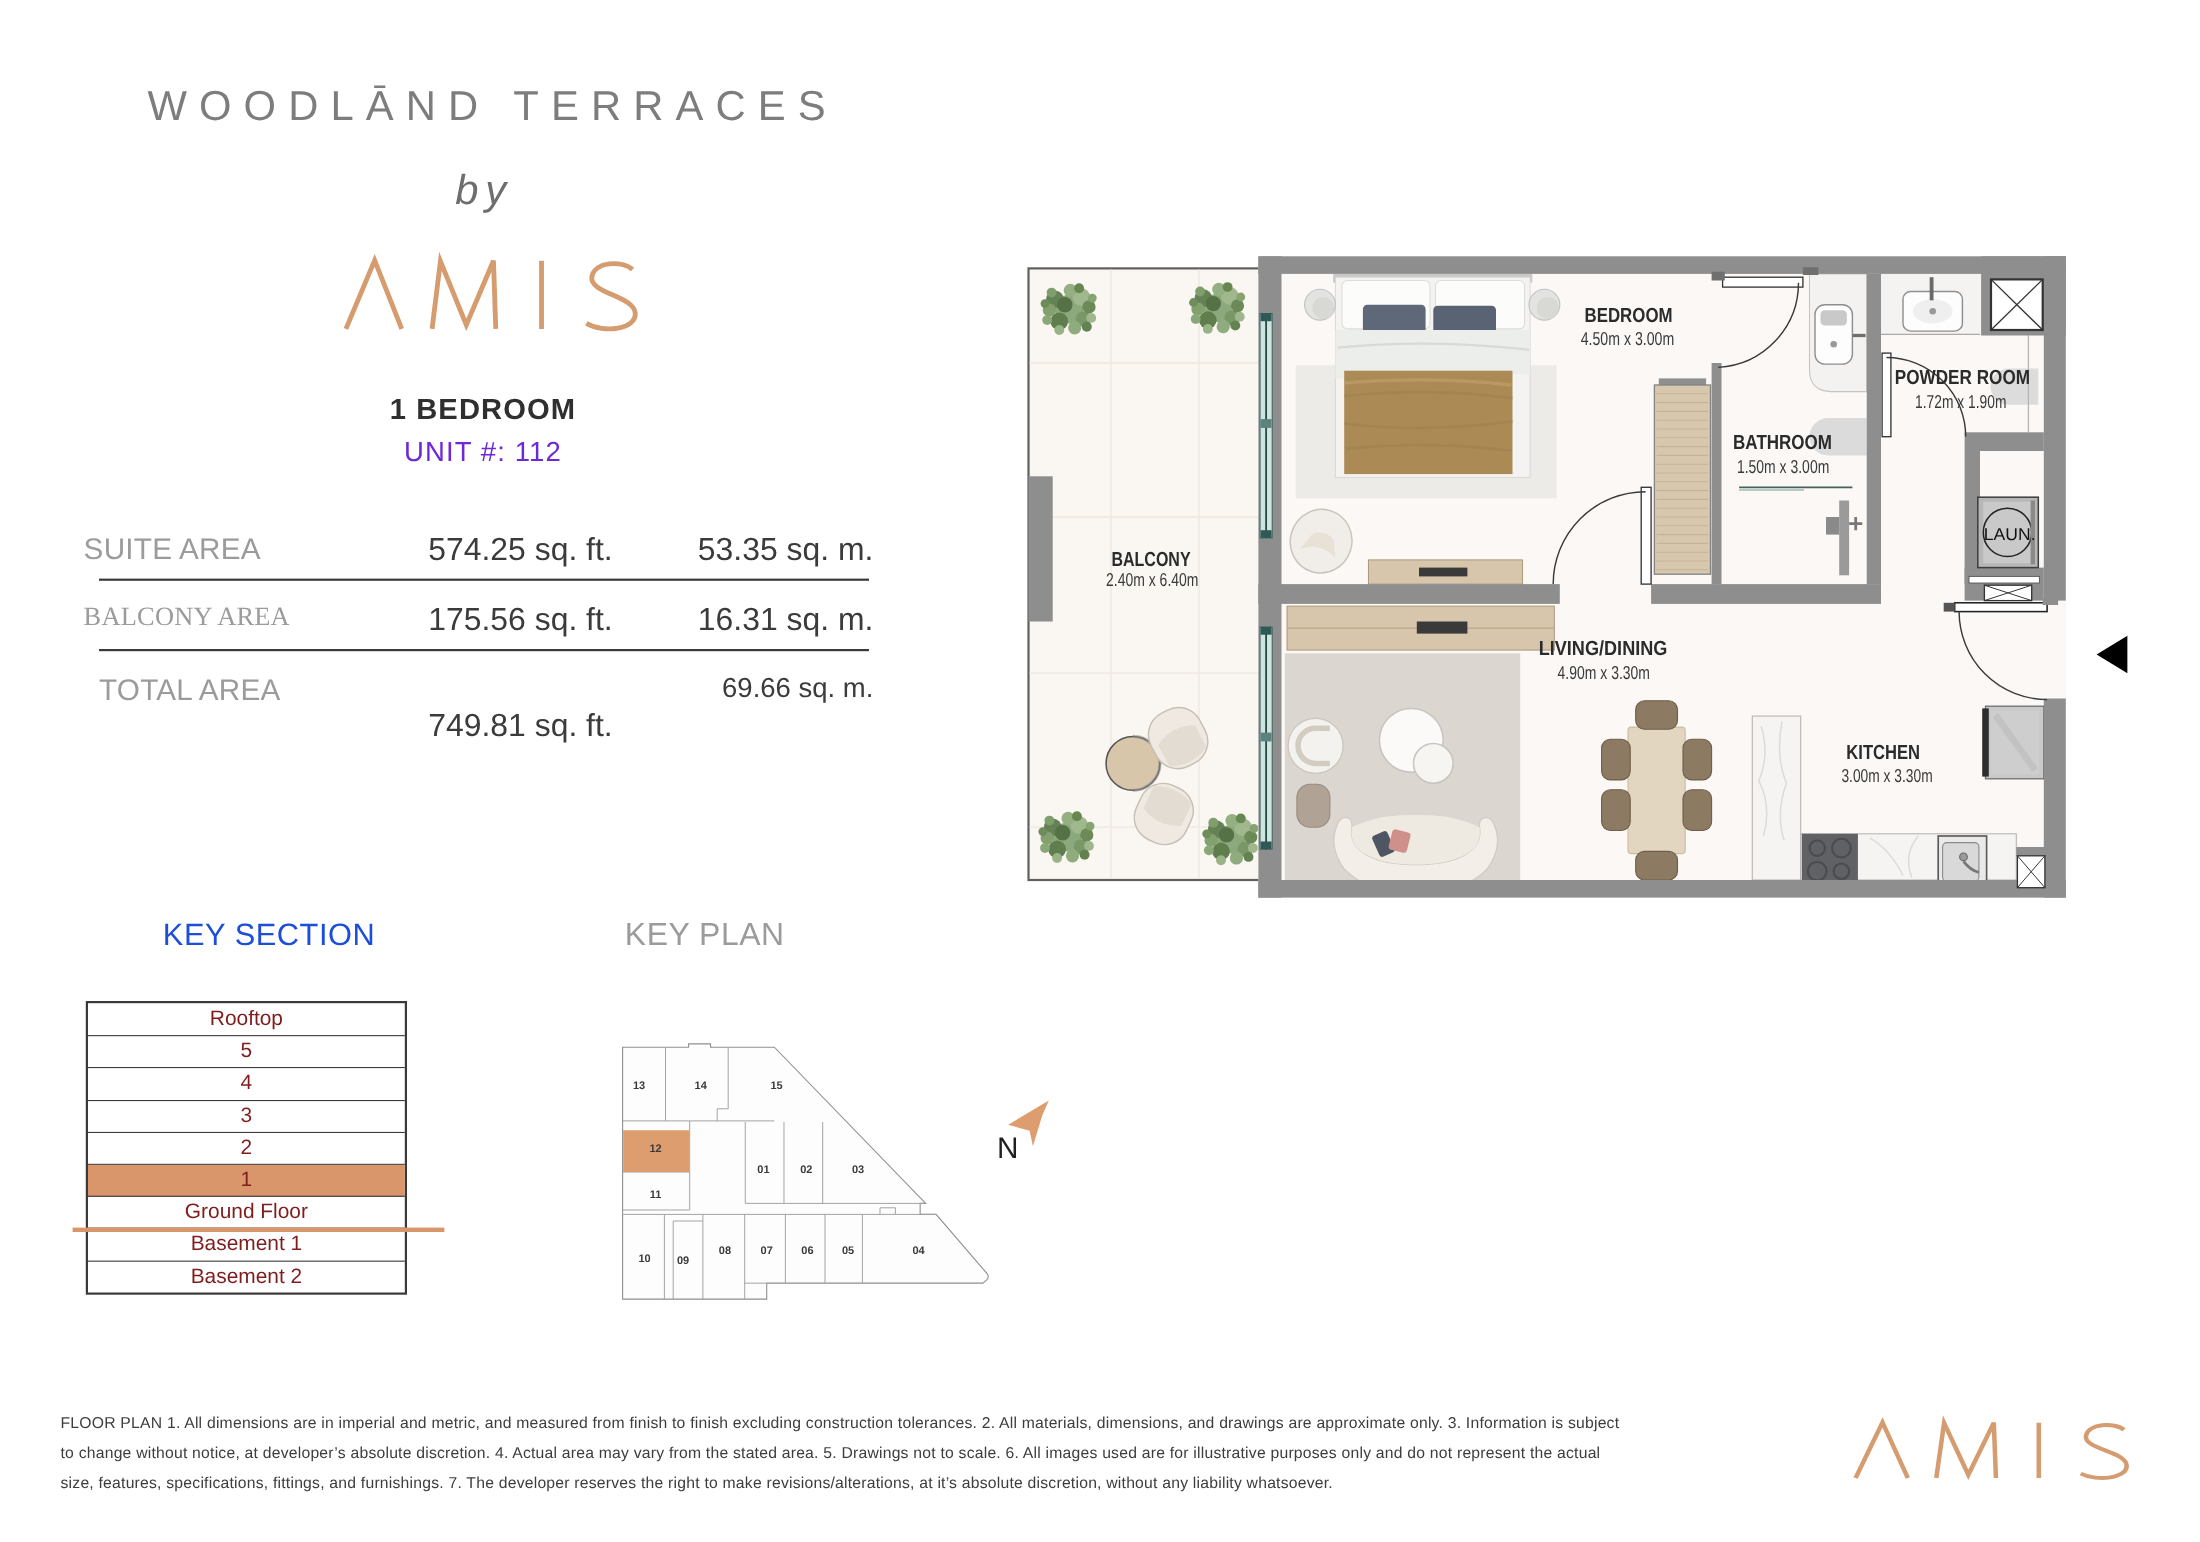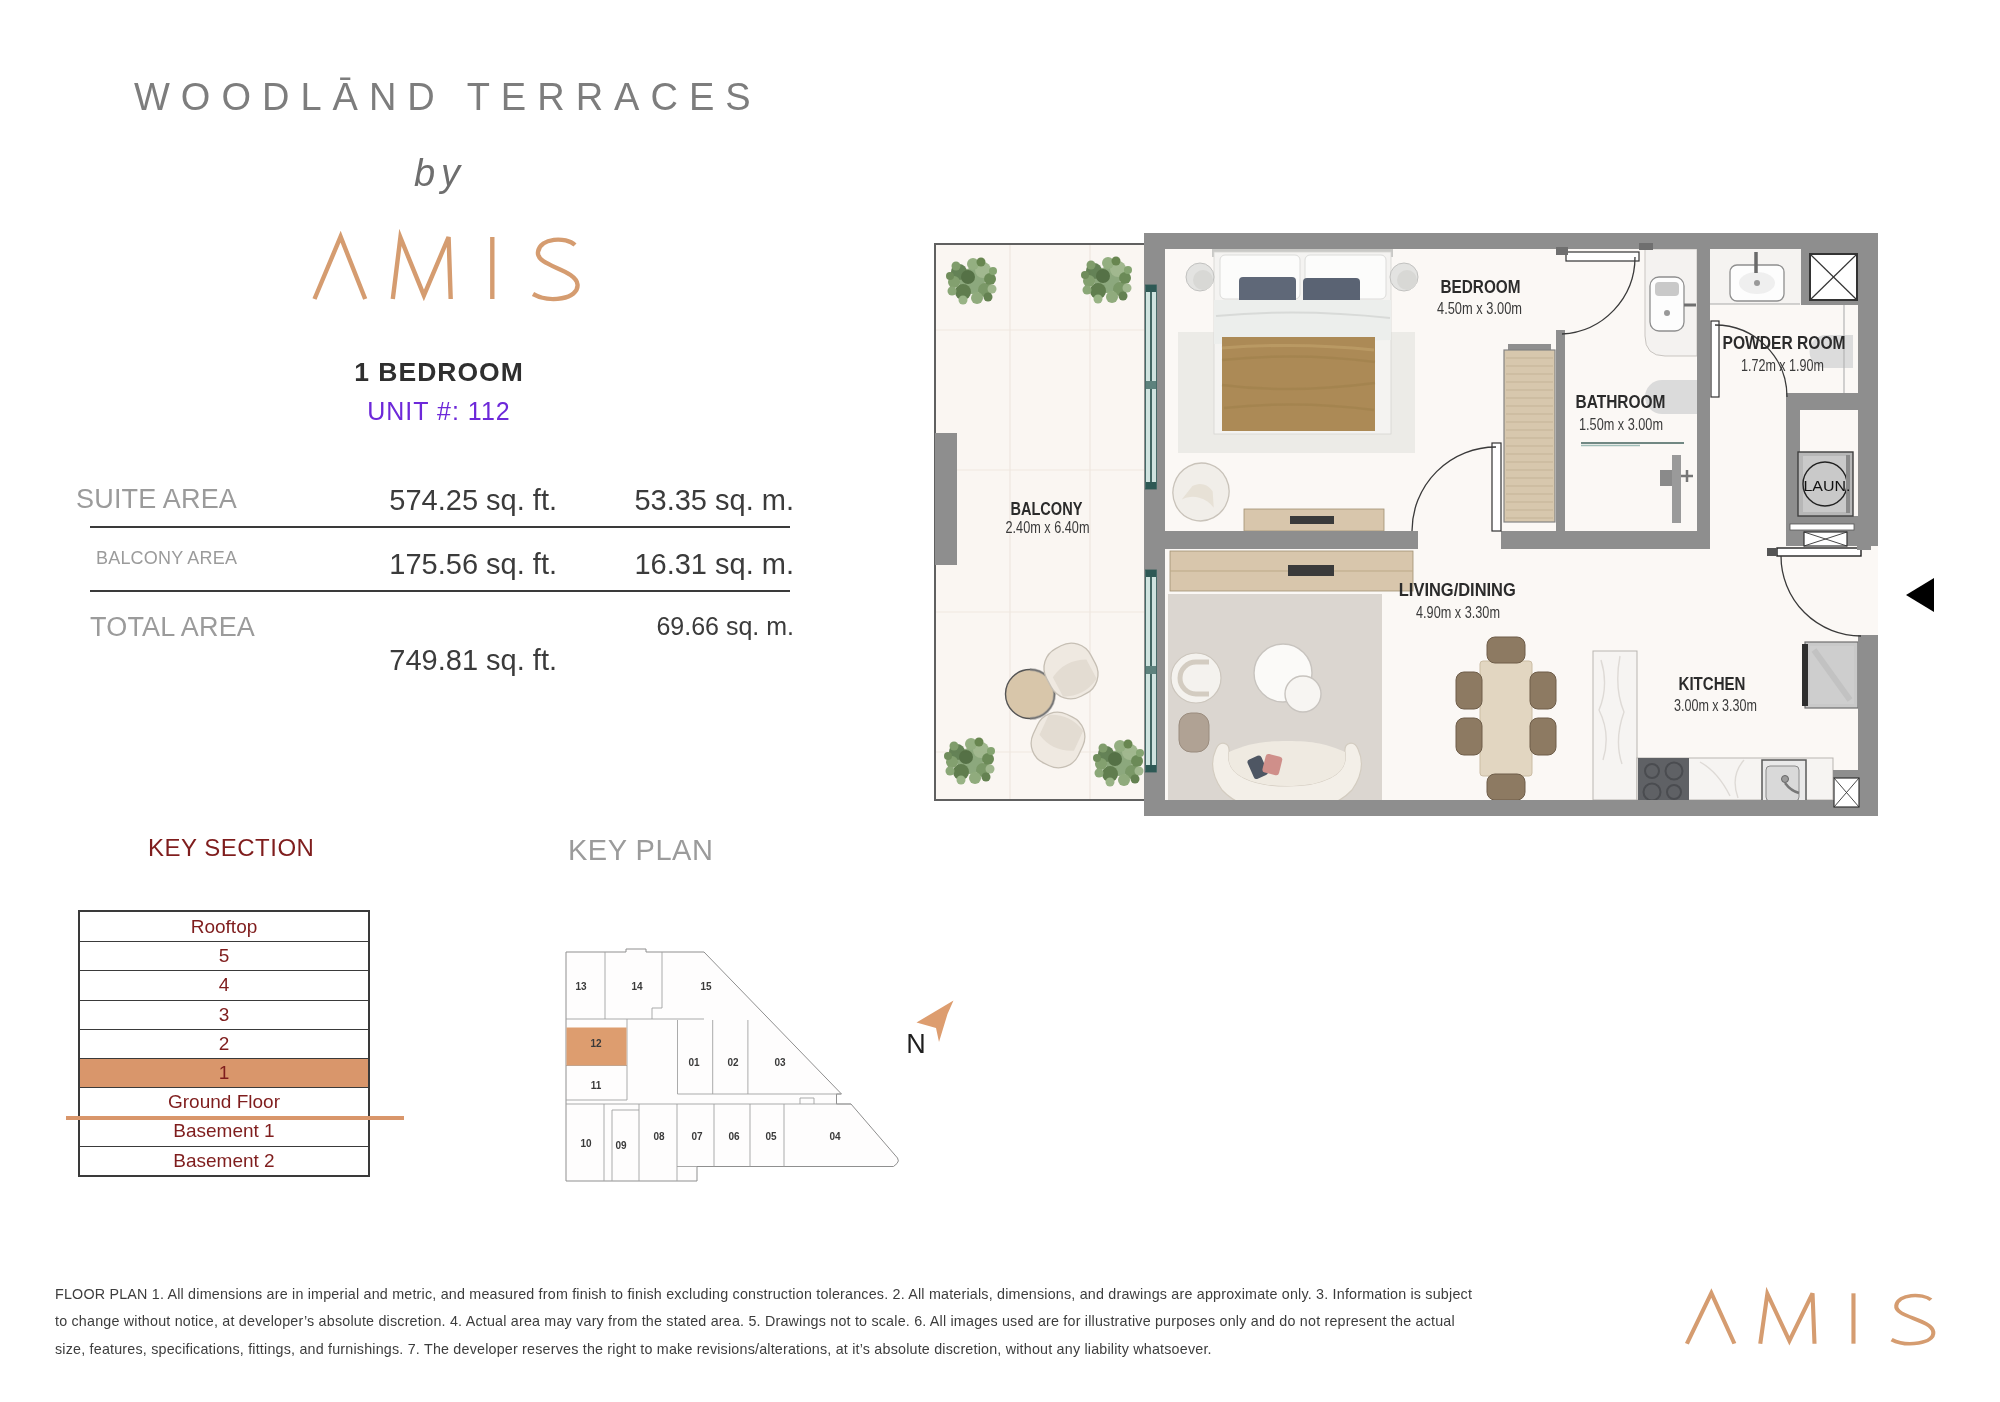--- a/index.html
+++ b/index.html
@@ -27,31 +27,31 @@
 <div class="abs" style="left:239px;top:357px;width:400px;text-align:center;font-size:26.5px;font-weight:700;color:#2f2f2f;letter-spacing:1px;">1 BEDROOM</div>
 
 <div class="abs" style="left:239px;top:397px;width:400px;text-align:center;font-size:25px;color:#6d28d9;letter-spacing:1px;">UNIT #: 112</div>
 
 <div class="abs" style="left:76px;top:484px;width:700px;font-size:27px;color:#9b9b9b;letter-spacing:0.2px;">SUITE AREA</div>
 <div class="abs" style="left:257px;top:484px;width:300px;text-align:right;font-size:29px;color:#3b3b3b;">574.25 sq. ft.</div>
 <div class="abs" style="left:494px;top:484px;width:300px;text-align:right;font-size:29px;color:#3b3b3b;">53.35 sq. m.</div>
 
 <div class="abs" style="left:90px;top:526px;width:700px;height:0;border-top:2px solid #3a3a3a;"></div>
 
-<div class="abs" style="left:96px;top:548px;width:700px;font-size:18px;color:#9b9b9b;letter-spacing:0.2px;">BALCONY AREA</div>
+<div class="abs" style="left:76px;top:548px;width:700px;font-size:24px;color:#9b9b9b;letter-spacing:0.2px;font-family:Liberation Serif, serif;">BALCONY AREA</div>
 <div class="abs" style="left:257px;top:548px;width:300px;text-align:right;font-size:29px;color:#3b3b3b;">175.56 sq. ft.</div>
 <div class="abs" style="left:494px;top:548px;width:300px;text-align:right;font-size:29px;color:#3b3b3b;">16.31 sq. m.</div>
 
 <div class="abs" style="left:90px;top:590px;width:700px;height:0;border-top:2px solid #3a3a3a;"></div>
 
 <div class="abs" style="left:90px;top:612px;width:700px;font-size:27px;color:#9b9b9b;letter-spacing:0.2px;">TOTAL AREA</div>
 <div class="abs" style="left:257px;top:644px;width:300px;text-align:right;font-size:29px;color:#3b3b3b;">749.81 sq. ft.</div>
 <div class="abs" style="left:494px;top:612px;width:300px;text-align:right;font-size:25px;color:#3b3b3b;">69.66 sq. m.</div>
 
-<div class="abs" style="left:148px;top:834px;font-size:24px;color:#7f1d1d;letter-spacing:0.5px;">KEY SECTION</div>
+<div class="abs" style="left:148px;top:834px;font-size:28px;color:#1d4ed8;letter-spacing:0.5px;">KEY SECTION</div>
 
 <div class="abs" style="left:78px;top:910px;width:288px;border:2px solid #3a3a3a;font-size:19px;color:#7f1d1d;text-align:center;">
   <div style="height:29.2px;line-height:29.2px;border-bottom:1.5px solid #3a3a3a;">Rooftop</div>
   <div style="height:28.2px;line-height:28.2px;border-bottom:1.5px solid #3a3a3a;">5</div>
   <div style="height:28.2px;line-height:28.2px;border-bottom:1.5px solid #3a3a3a;">4</div>
   <div style="height:28.2px;line-height:28.2px;border-bottom:1.5px solid #3a3a3a;">3</div>
   <div style="height:28.2px;line-height:28.2px;border-bottom:1.5px solid #3a3a3a;">2</div>
   <div style="height:28.2px;line-height:28.2px;border-bottom:1.5px solid #3a3a3a;background:#d9966b;">1</div>
   <div style="height:28.2px;line-height:28.2px;border-bottom:1.5px solid #3a3a3a;">Ground Floor</div>
   <div style="height:28.2px;line-height:28.2px;border-bottom:1.5px solid #3a3a3a;">Basement 1</div>

